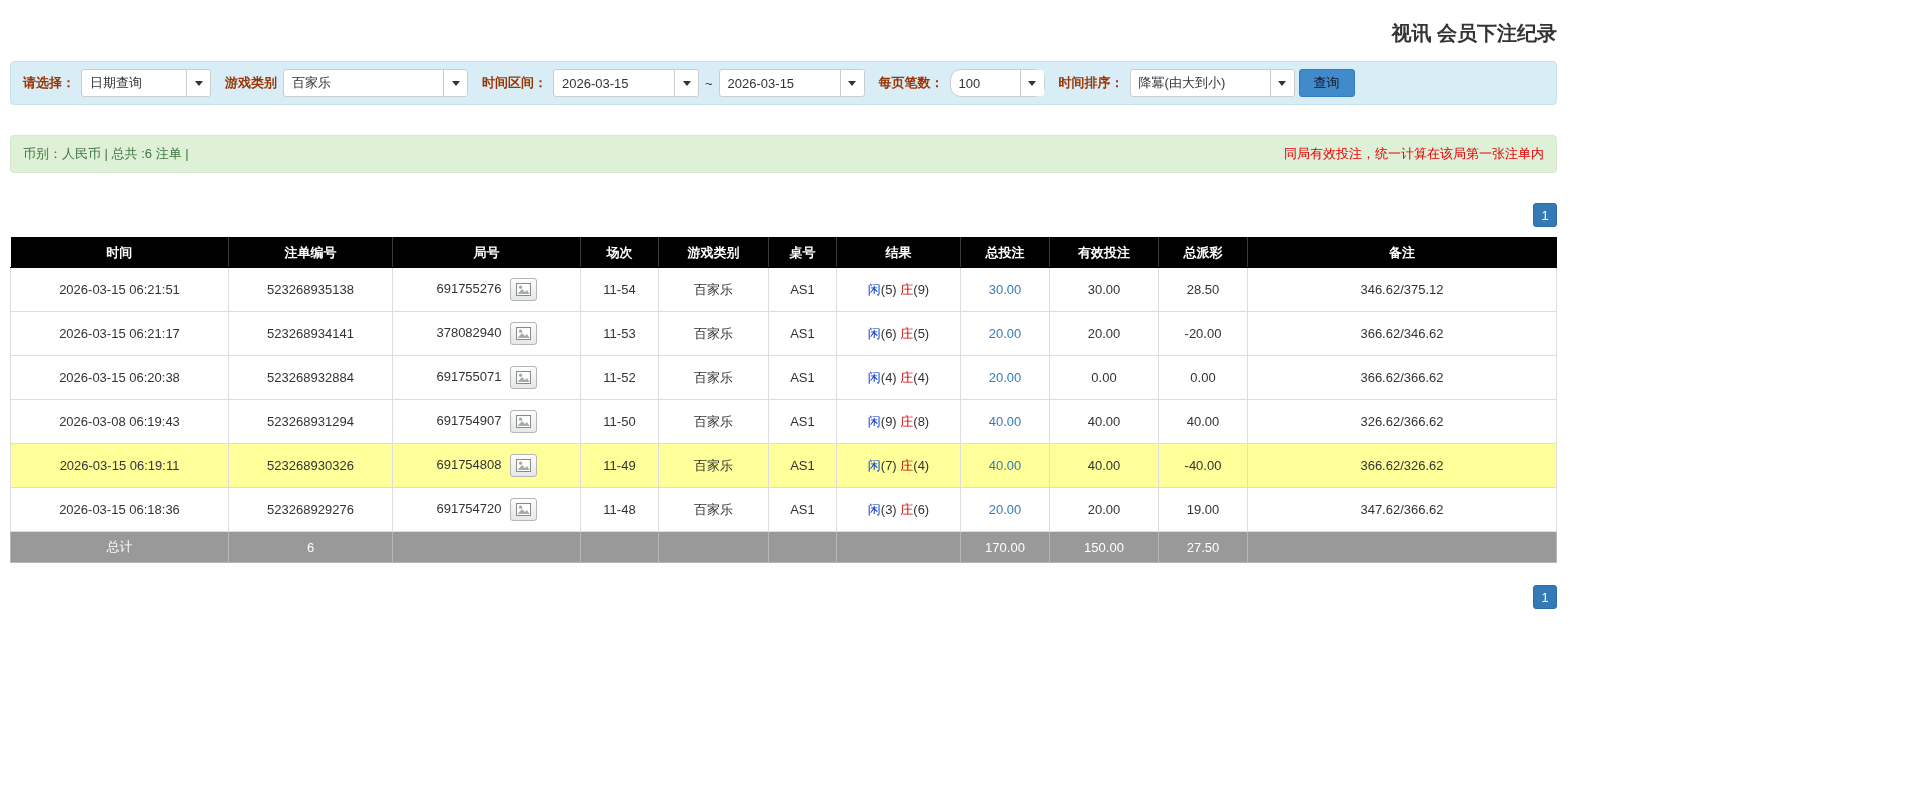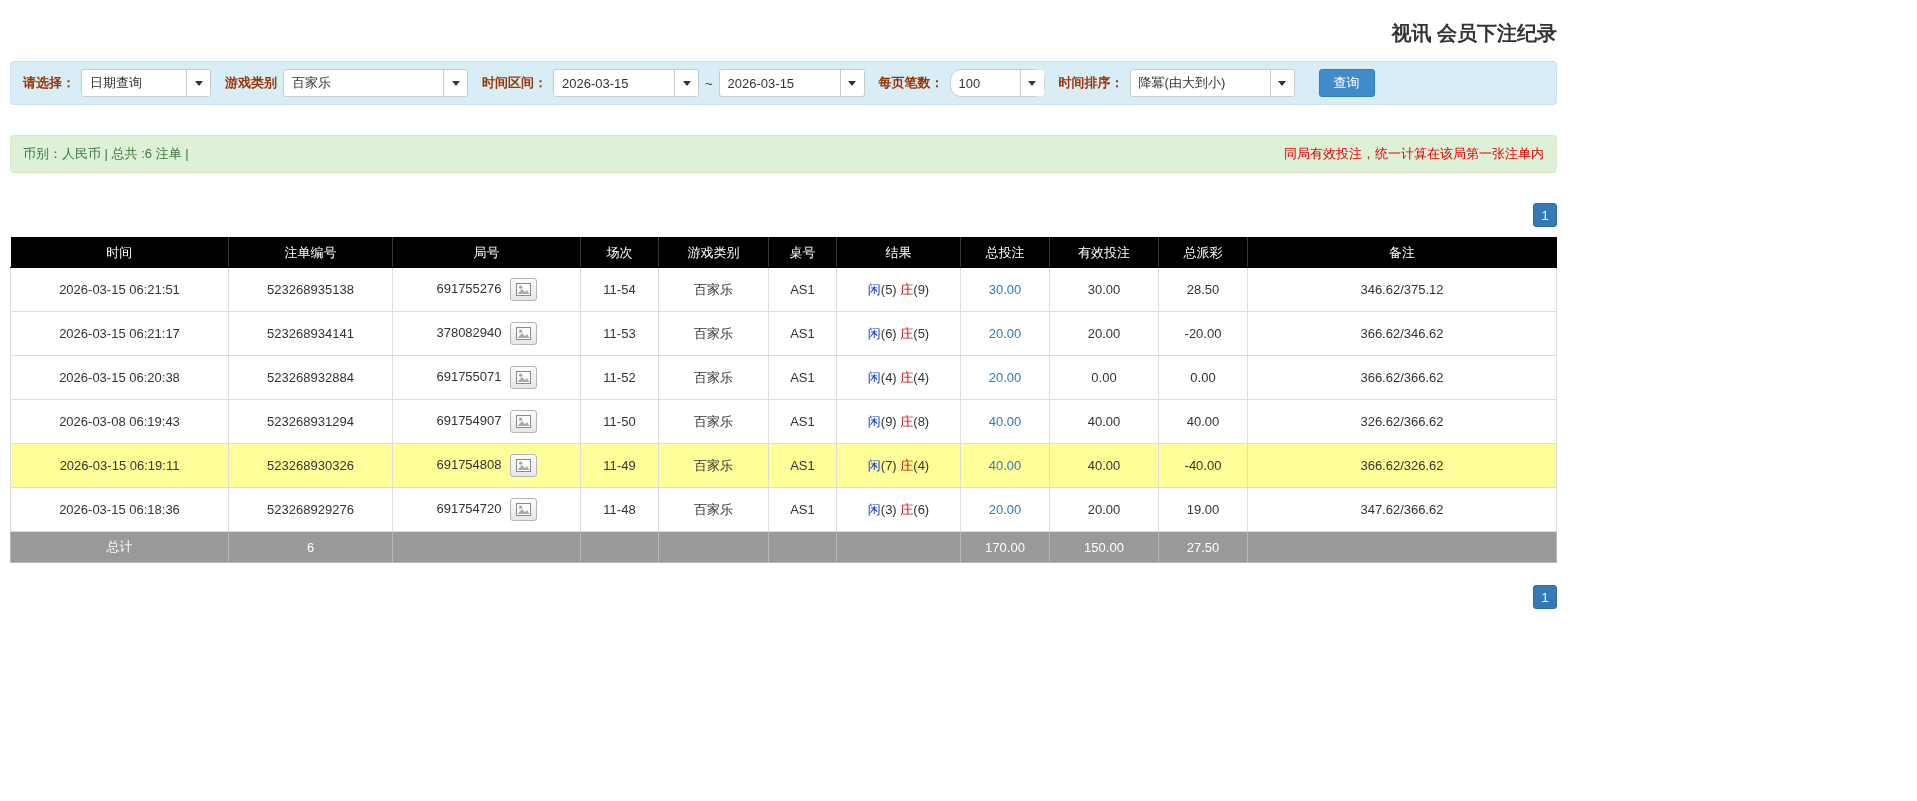--- a/index.html
+++ b/index.html
@@ -38,23 +38,23 @@
   }
   .caret {
     width: 0; height: 0;
     border-left: 4px solid transparent; border-right: 4px solid transparent;
     border-top: 5px solid #333;
   }
   .w130 { width: 130px; } .w185 { width: 185px; } .w145 { width: 146px; }
   .w95 { width: 95px; border-radius: 11px; } .w165 { width: 165px; }
   .tilde { margin: 0 6px; color: #333; }
   .search-btn {
-    margin-left: 24px; height: 28px; padding: 0 14px;
+    margin-left: 4px; height: 28px; padding: 0 14px;
     background: var(--button-blue, #428bca); border: 1px solid #357ebd;
-    border-radius: 3px; color: #ffffff; font-size: 13px; cursor: pointer;
+    border-radius: 3px; color: #0f172a; font-size: 13px; cursor: pointer;
     font-family: Liberation Mono, monospace;
   }
 
   
   .info-bar {
     display: flex; justify-content: space-between; align-items: center;
     background: var(--infobar-bg, #dff0d8); border: 1px solid #d6e9c6;
     border-radius: 4px; margin-top: 30px; padding: 9px 12px; font-size: 13px;
   }
   .info-left { color: var(--infobar-text, #3c763d); }
@@ -67,21 +67,21 @@
     min-width: 24px; height: 24px; padding: 0 6px;
     display: flex; align-items: center; justify-content: center;
     background: var(--accent-blue, #337ab7); color: #fff;
     border: 1px solid #2e6da4; border-radius: 3px;
     font-size: 13px; text-decoration: none; cursor: pointer;
   }
 
   
   table.records { width: 100%; border-collapse: collapse; font-size: 13px; table-layout: fixed; }
   table.records th {
-    background: var(--header-bg, #000); color: #fff; font-weight: normal;
+    background: var(--header-bg, #000); color: #fff; font-weight: bold;
     height: 30px; border-right: 1px solid #3a3a3a;
     border-top: 1px solid #000; border-bottom: 1px solid #000;
     padding: 0 4px; text-align: center;
   }
   table.records th:last-child { border-right: 1px solid #000; }
   table.records td {
     border: 1px solid #ddd; height: 44px; text-align: center;
     padding: 0 6px; background: #fff; color: #333;
     overflow: hidden; white-space: nowrap;
   }

